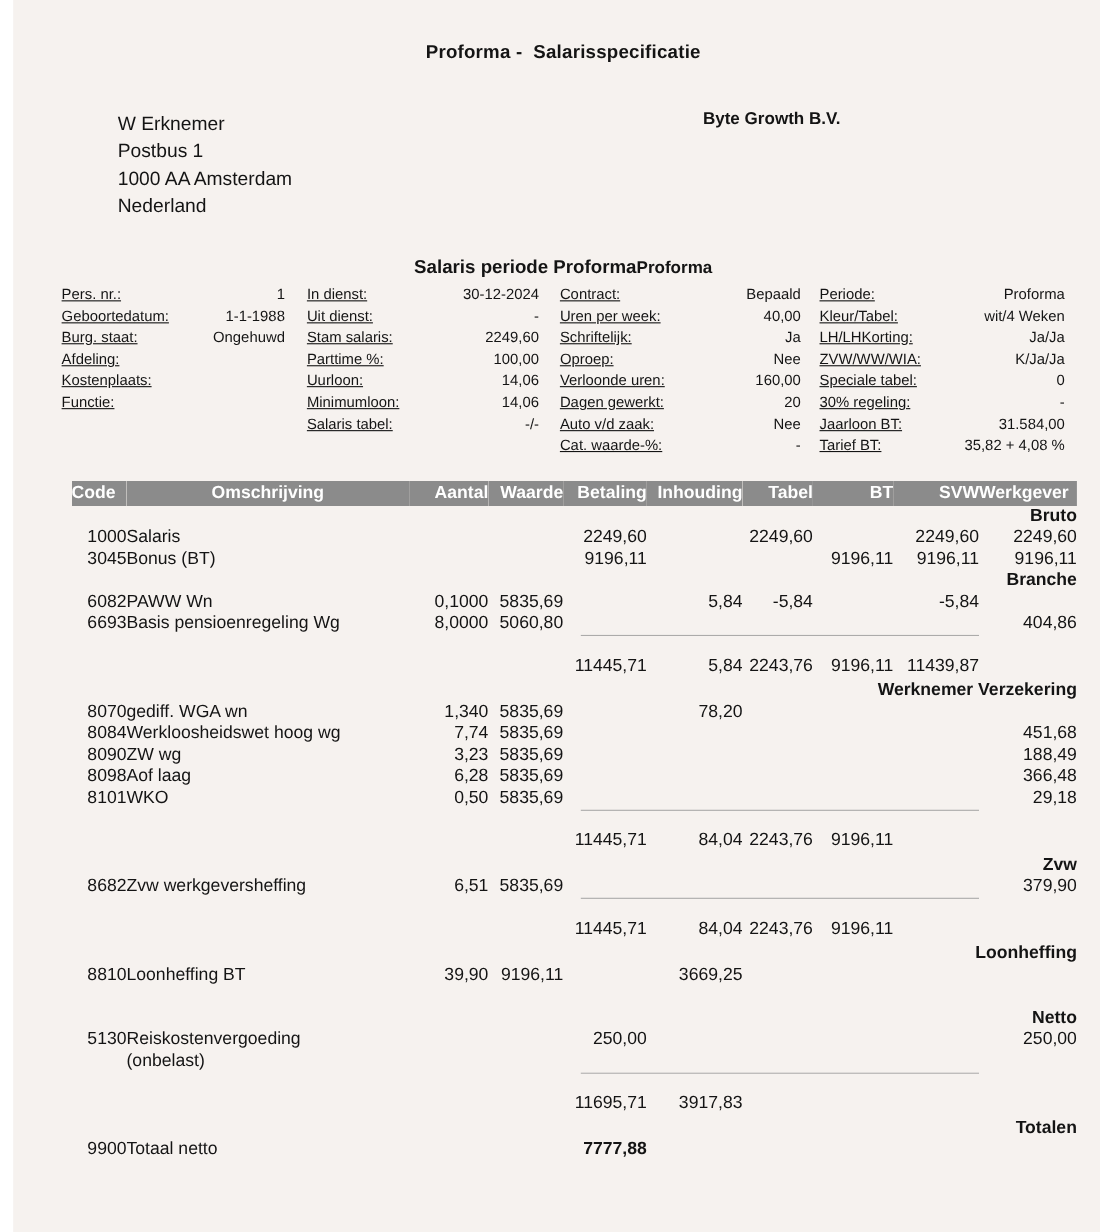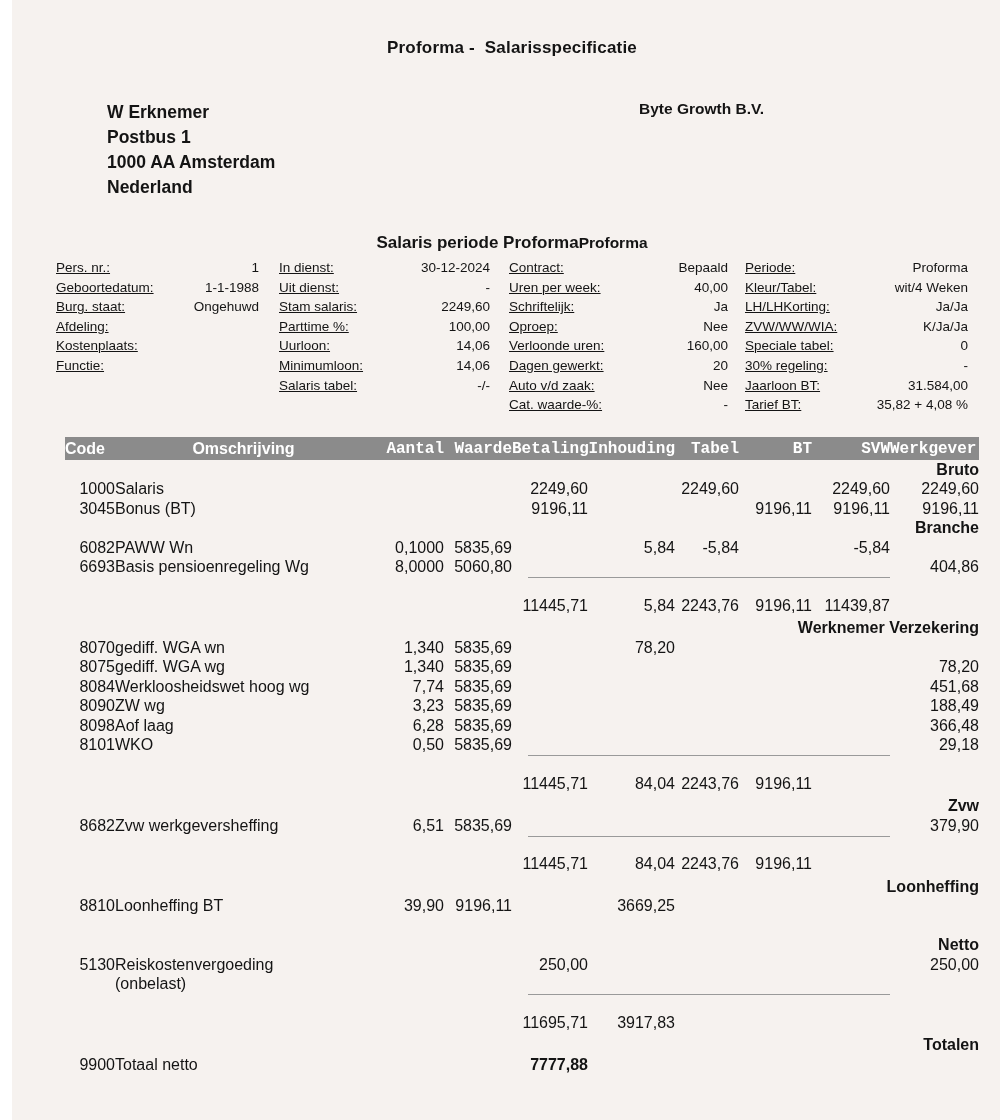--- a/index.html
+++ b/index.html
@@ -12,21 +12,21 @@
     overflow:hidden;
     margin-left:12px;
   }
   .doc-title{
     position:absolute;top:38px;left:0;right:0;
     text-align:center;font-weight:bold;font-size:17px;
     white-space:pre;letter-spacing:.2px;
   }
   .address{
     position:absolute;left:95px;top:100px;
-    font-size:17.5px;line-height:25px;font-weight:700;
+    font-size:17.5px;line-height:25px;font-weight:400;
   }
   .employer{
     position:absolute;left:627px;top:100px;
     font-weight:bold;font-size:15.5px;
   }
   .period-head{
     position:absolute;left:44px;width:912px;top:233px;
     display:flex;justify-content:center;align-items:baseline;
   }
   .period-title{font-weight:bold;font-size:17px;}
@@ -51,21 +51,21 @@
   table.spec th,table.spec td{
     padding:0;margin:0;white-space:nowrap;overflow:hidden;
     font-weight:normal;vertical-align:middle;
   }
   table.spec thead tr{height:23px;}
   table.spec thead th{
     background:#8b8b8b;color:#ffffff;font-weight:bold;
   }
   th.h-code{text-align:left;padding-left:6px;}
   th.h-desc{text-align:center;padding-left:17px;}
-  th.h-num{text-align:right;font-family:Liberation Mono, monospace;}
+  th.h-num{text-align:right;}
   th.h-werkgever{text-align:left;padding-right:4px;}
   table.spec tbody tr{height:19.5px;}
   td.c-code{text-align:right;padding-left:6px;}
   td.c-desc{text-align:left;padding-left:3px;}
   td.c-num{text-align:right;}
   td.c-werkgever{text-align:right;padding-right:4px;}
   tr.sec td{font-weight:bold;}
   tr.rule-row{height:9px;}
   tr.rule-row td{vertical-align:top;}
   .ruleline{border-top:1px solid #9a9a9a;height:1px;margin-left:16px;}
@@ -329,32 +329,20 @@
           <td class="c-num">1,340</td>
           <td class="c-num">5835,69</td>
           <td class="c-num"></td>
           <td class="c-num">78,20</td>
           <td class="c-num"></td>
           <td class="c-num"></td>
           <td class="c-num"></td>
           <td class="c-num c-werkgever"></td>
         </tr>
         <tr class="item">
-          <td class="c-code">8075</td>
-          <td class="c-desc">gediff. WGA wg</td>
-          <td class="c-num">1,340</td>
-          <td class="c-num">5835,69</td>
-          <td class="c-num"></td>
-          <td class="c-num"></td>
-          <td class="c-num"></td>
-          <td class="c-num"></td>
-          <td class="c-num"></td>
-          <td class="c-num c-werkgever">78,20</td>
-        </tr>
-        <tr class="item">
           <td class="c-code">8084</td>
           <td class="c-desc">Werkloosheidswet hoog wg</td>
           <td class="c-num">7,74</td>
           <td class="c-num">5835,69</td>
           <td class="c-num"></td>
           <td class="c-num"></td>
           <td class="c-num"></td>
           <td class="c-num"></td>
           <td class="c-num"></td>
           <td class="c-num c-werkgever">451,68</td>

